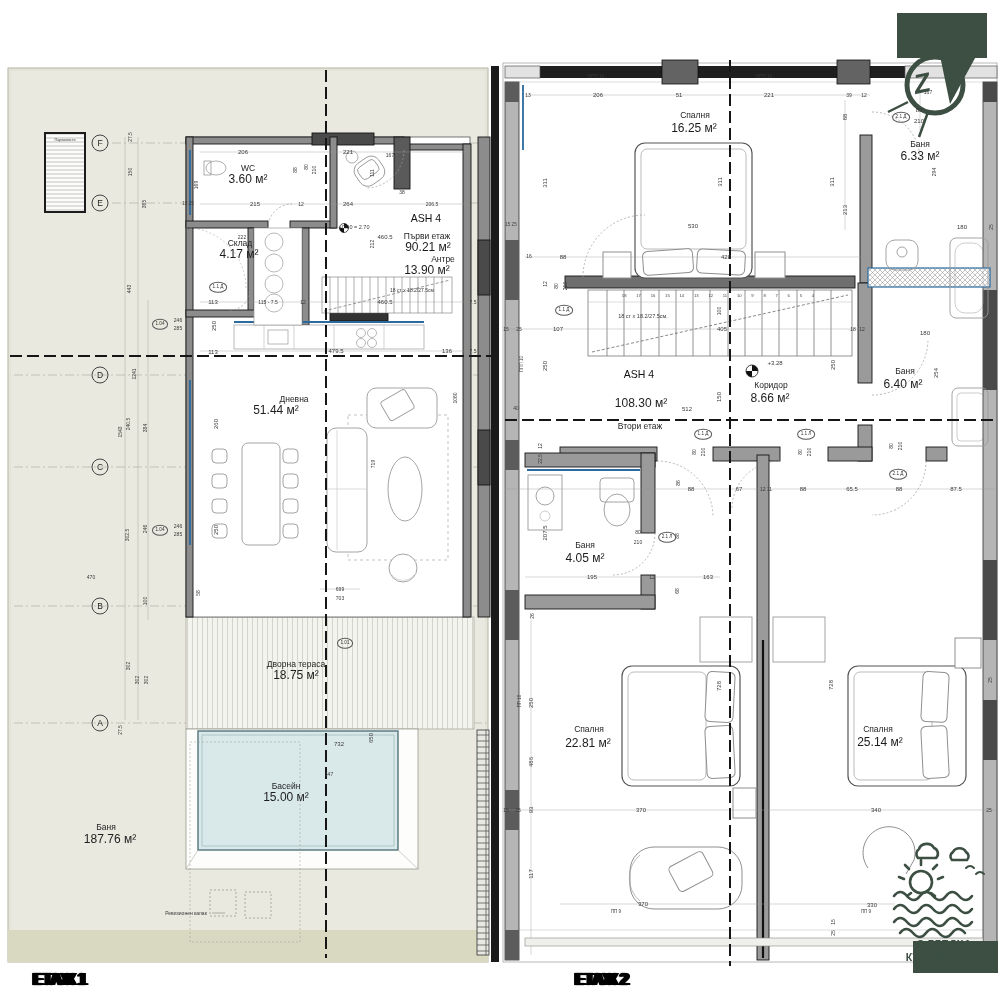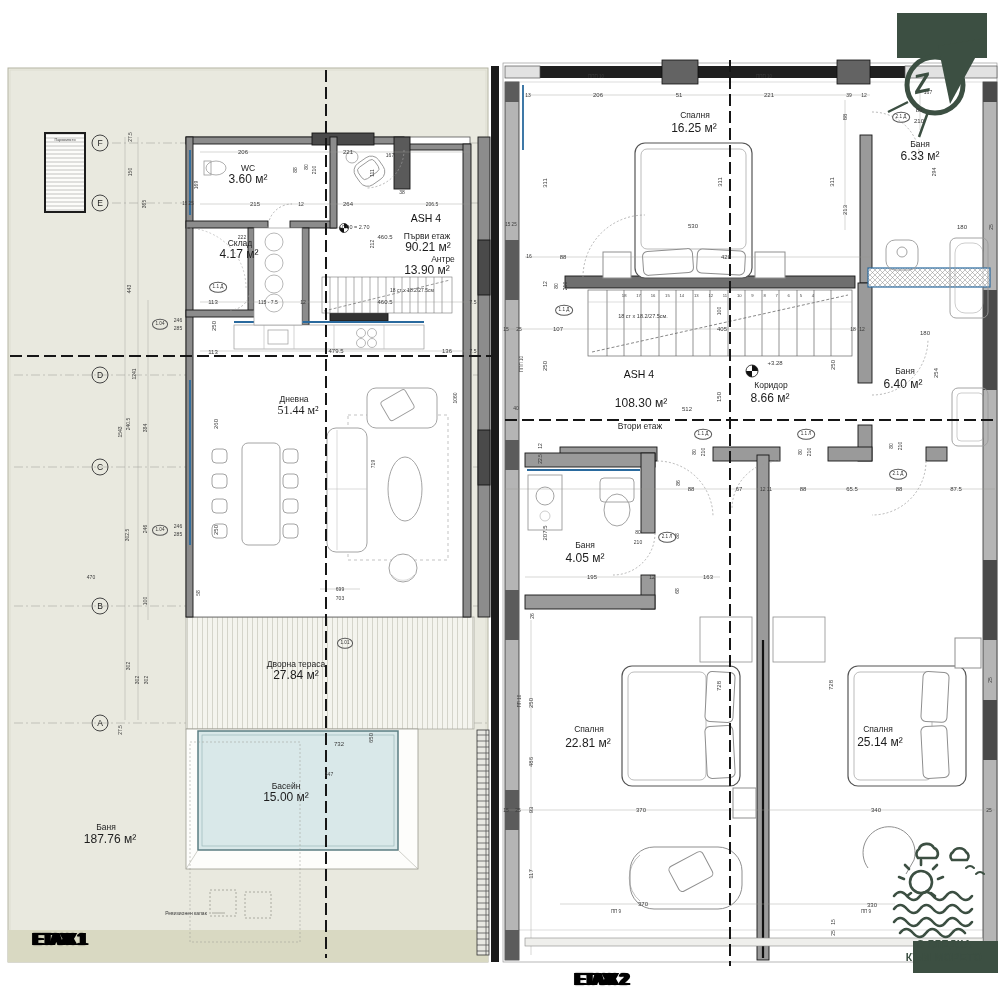--- a/index.html
+++ b/index.html
@@ -363,23 +363,23 @@
       <span class="lbl room" style="left: 248px; top: 168px;">WC</span>
       <span class="lbl area" style="left: 248px; top: 179px;">3.60 м²</span>
       <span class="lbl room" style="left: 240px; top: 243px;">Склад</span>
       <span class="lbl area" style="left: 239px; top: 254px;">4.17 м²</span>
       <span class="lbl big" style="left: 426px; top: 218px;">ASH 4</span>
       <span class="lbl room" style="left: 427px; top: 236px;">Първи  етаж</span>
       <span class="lbl area" style="left: 428px; top: 247px;">90.21 м²</span>
       <span class="lbl room" style="left: 427px; top: 259px; margin-left: 16px;">Антре</span>
       <span class="lbl area" style="left: 427px; top: 270px;">13.90 м²</span>
       <span class="lbl room" style="left: 294px; top: 399px;">Дневна</span>
-      <span class="lbl area" style="left: 298px; top: 410px; font-family: Liberation Serif, serif;">51.44 м²</span>
+      <span class="lbl area" style="left: 276px; top: 410px;">51.44 м²</span>
       <span class="lbl room" style="left: 296px; top: 664px;">Дворна тераса</span>
-      <span class="lbl area" style="left: 296px; top: 675px;">27.84 м²</span>
+      <span class="lbl area" style="left: 296px; top: 675px;">18.75 м²</span>
       <span class="lbl room" style="left: 286px; top: 786px;">Басейн</span>
       <span class="lbl area" style="left: 286px; top: 797px;">15.00 м²</span>
       <span class="lbl room" style="left: 106px; top: 827px;">Баня</span>
       <span class="lbl area" style="left: 110px; top: 839px;">187.76 м²</span>
       <span class="lbl" style="left: 65px; top: 141px; font-size: 3.8px;">Паркомясто</span>
       <span class="lbl" style="left: 354px; top: 228px; font-size: 5.5px;">+0.00 = 2.70</span>
       <span class="lbl" style="left: 412px; top: 290px; font-size: 5px;">18 ст x 18.2/27.5см</span>
       <span class="lbl" style="left: 186px; top: 913px; font-size: 5px;">Ревизионен капак</span>
     </div>
   <div class="layer">
@@ -569,15 +569,15 @@
       <span class="lbl bub" style="left: 806px; top: 434px;">1.1 Л</span>
       <span class="lbl bub" style="left: 898px; top: 474px;">2.1 Д</span>
       <span class="lbl bub" style="left: 901px; top: 117px;">2.1 Д</span>
       <span class="lbl bub" style="left: 667px; top: 537px;">2.1 Л</span>
     </div>
 
   <span class="compass-letter" style="left:922px;top:84px;">Z</span>
   <span class="badge-text" style="left:944px;top:944px;">С ГЛЕДКА</span>
   <span class="badge-text" style="left:944px;top:957px;">КЪМ МОРЕТО</span>
 
-  <span class="floorlabel" style="left:32px;top:931px;">ЕТАЖ 1</span>
+  <span class="floorlabel" style="left:32px;top:971px;">ЕТАЖ 1</span>
   <span class="floorlabel" style="left:530px;top:971px;padding-left:44px;">ЕТАЖ 2</span>
 </div>
 
 </body></html>

